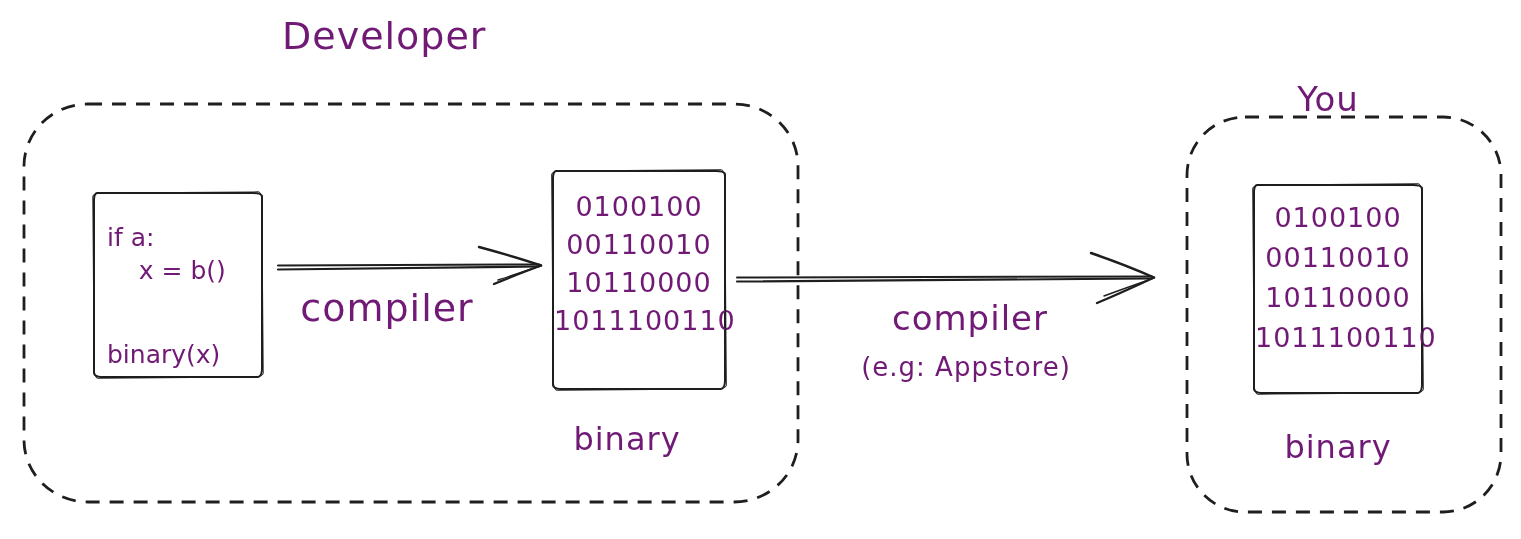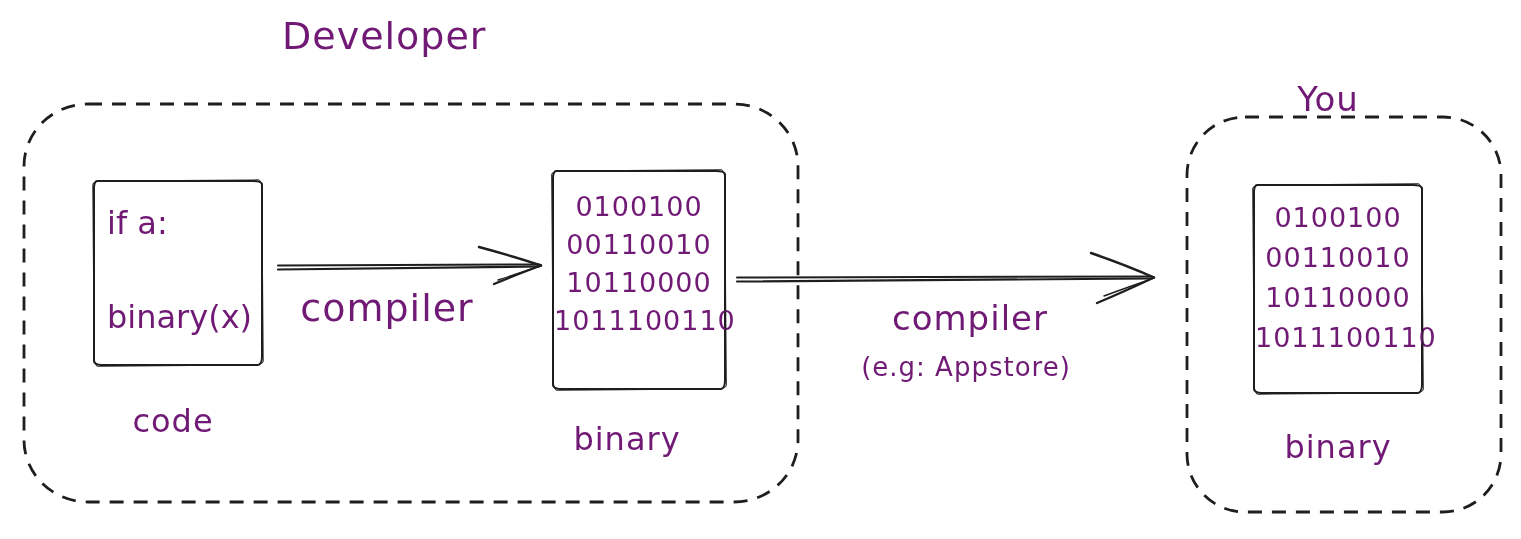--- a/index.html
+++ b/index.html
@@ -34,23 +34,24 @@
     content:"";
     position:absolute;
     inset:-2px;
     border:1.6px solid #1e1e1e;
     border-radius:9px 4px 10px 4px / 4px 9px 4px 10px;
     transform:rotate(-0.45deg);
     pointer-events:none;
   }
 
   .code-card{
-    padding:21px 10px 10px 12px;
-    font-size:32px;
+    padding:28px 10px 10px 12px;
+    font-size:25px;
     line-height:1.3;
+    margin-top:12px;
   }
   .code-line{white-space:pre;min-height:1.3em;}
   .code-line:last-child{margin-top:52px;}
 
   .binary-card{
     text-align:center;
     font-size:27px;
     letter-spacing:1px;
   }
   .binary-card .bin-line{line-height:38px;white-space:nowrap;}
@@ -99,23 +100,23 @@
         <path d="M1154 277.5 Q1121 293 1097 303" stroke-width="2.4"></path>
         <path d="M1104 296 Q1131 286 1149 280" stroke-width="1.4"></path>
       </g>
     </g>
   </svg>
 
   <div class="abs group-title" style="left:282px;top:14px;width:200px;">Developer</div>
 
   <div class="abs card code-card" style="left:93px;top:180px;width:170px;height:186px;">
     <div class="code-line">if a:</div>
+    <div class="code-line">    x = b()</div>
     <div class="code-line">binary(x)</div>
   </div>
-  <div class="abs card-label" style="left:78px;top:402px;width:190px;">code</div>
 
   <div class="abs arrow-label" style="left:297px;top:286px;width:180px;">compiler</div>
 
   <div class="abs card binary-card" style="left:552px;top:170px;width:174px;height:220px;padding-top:16px;">
     <div class="bin-line">0100100</div>
     <div class="bin-line">00110010</div>
     <div class="bin-line">10110000</div>
     <div class="bin-line">1011100110</div>
   </div>
   <div class="abs card-label" style="left:532px;top:420px;width:190px;">binary</div>

